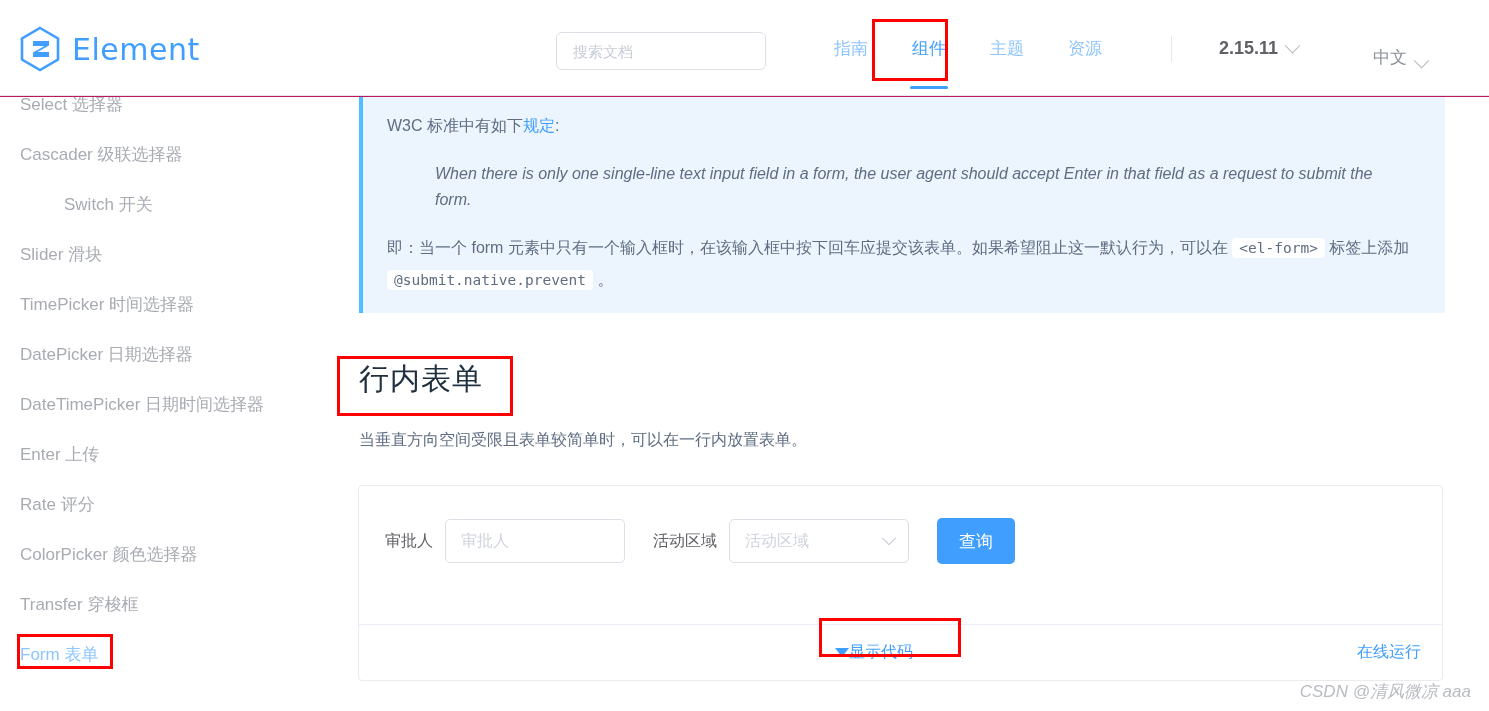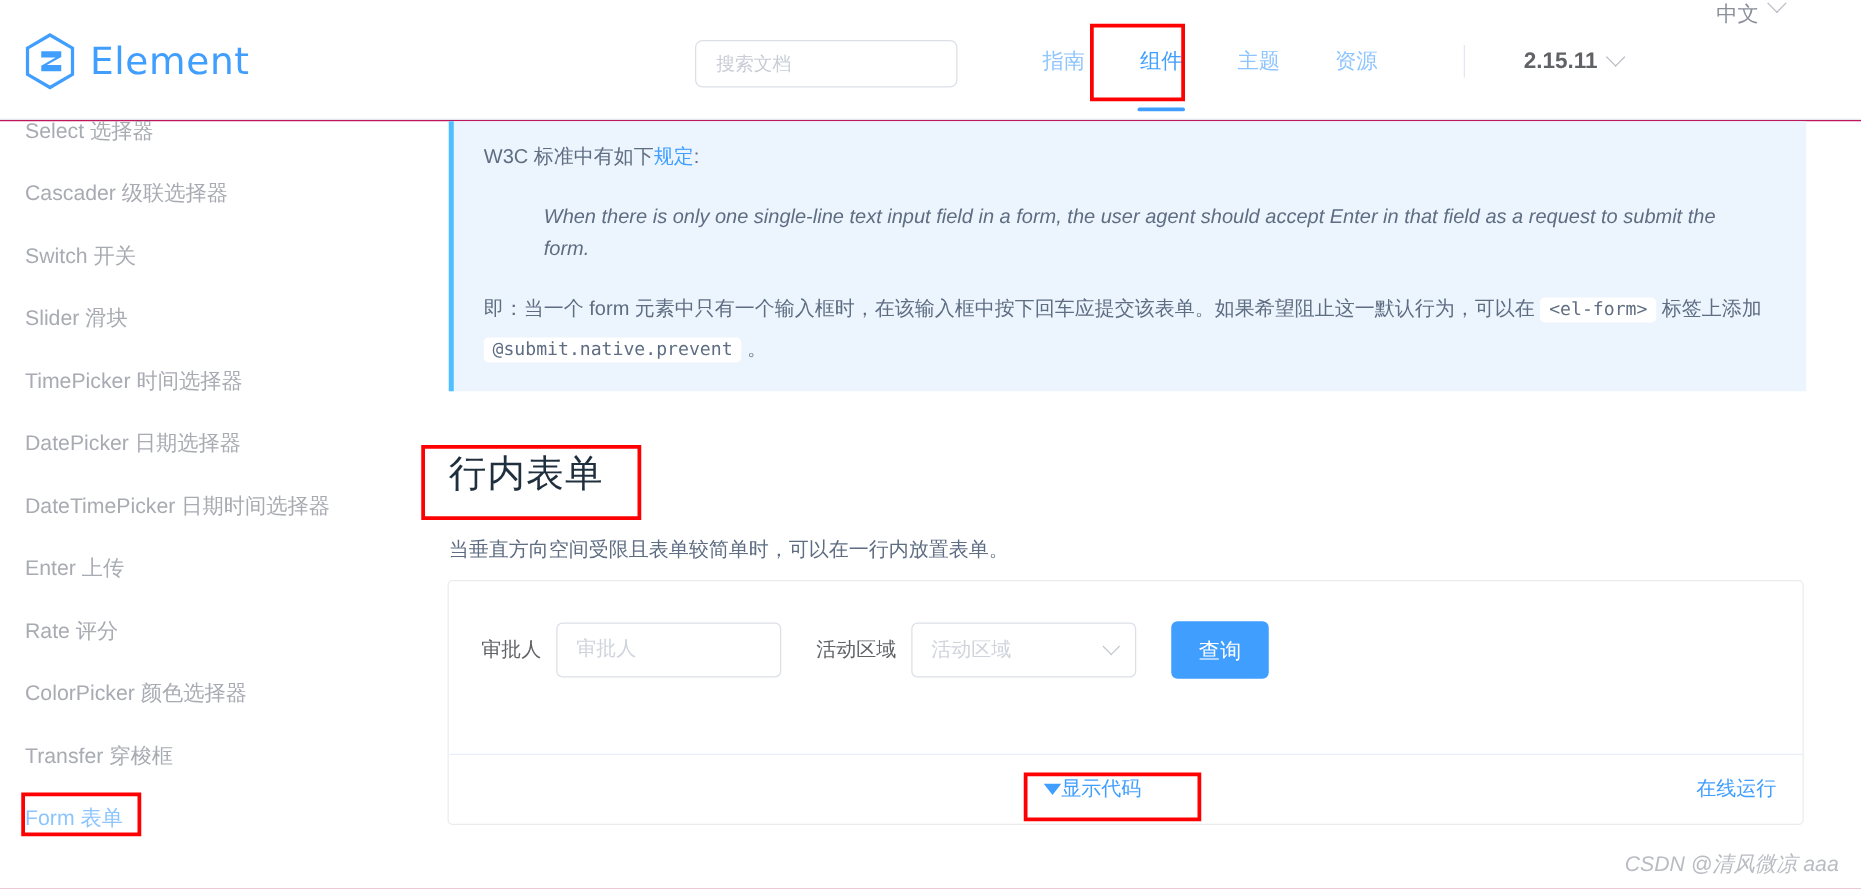--- a/index.html
+++ b/index.html
@@ -59,21 +59,21 @@
     position: absolute; left: 1171px; top: 36px;
     width: 1px; height: 26px; background: #e4e7ed;
   }
   .version-sel {
     position: absolute; left: 1219px; top: 0; height: 96px;
     display: flex; align-items: center; gap: 9px; cursor: pointer; font-weight: bold;
   }
   .version-sel .txt { font-size: 18px; color: #606266; }
   .lang-sel {
     position: absolute; left: 1373px; top: 0; height: 69px;
-    display: flex; align-items: flex-start; gap: 9px; cursor: pointer;
+    display: flex; align-items: flex-end; gap: 9px; cursor: pointer;
   }
   .lang-sel .txt { font-size: 17px; color: #8a8f99; }
   .chev {
     display: inline-block; width: 11px; height: 11px;
     border-right: 1.6px solid #b6bac2; border-bottom: 1.6px solid #b6bac2;
     transform: rotate(45deg) translate(-2px,-2px);
   }
 
   
   .sidebar {
@@ -114,21 +114,21 @@
     position: absolute; left: 19px; top: 262px;
     font-size: 30px; color: #1f2f3d; font-weight: 400; margin: 0;
     letter-spacing: 1px;
   }
   .sec-desc {
     position: absolute; left: 19px; top: 333px;
     font-size: 16px; color: #5e6d82; margin: 0;
   }
 
   .demo-card {
-    position: absolute; left: 18px; top: 367px; width: 1085px;
+    position: absolute; left: 18px; top: 388px; width: 1085px;
     border: 1px solid #ebebeb; border-radius: 4px; background: #fff;
   }
   .demo-body { padding: 32px 26px; height: 138px; }
   .inline-form { display: flex; align-items: center; }
   .fi { display: flex; align-items: center; margin-right: 28px; }
   .fi-label { font-size: 16px; color: #606266; margin-right: 12px; white-space: nowrap; }
   .fi-input {
     width: 180px; height: 44px; border: 1px solid #dcdfe6; border-radius: 5px;
     background: #fff; padding: 0 15px; font-size: 16px; color: #606266;
     outline: none; font-family: "Liberation Sans", sans-serif;
@@ -210,21 +210,21 @@
       <span class="txt">中文</span>
       <span class="chev"></span>
     </div>
   </div>
 
   <div class="redbox" style="left:872px; top:19px; width:76px; height:62px;"></div>
 
   <div class="sidebar">
     <div class="side-item" style="top:-4px;">Select 选择器</div>
     <div class="side-item" style="top:46px;">Cascader 级联选择器</div>
-    <div class="side-item" style="top:96px;">Switch 开关</div>
+    <div class="side-item" style="top:96px;margin-left:44px;">Switch 开关</div>
     <div class="side-item" style="top:146px;">Slider 滑块</div>
     <div class="side-item" style="top:196px;">TimePicker 时间选择器</div>
     <div class="side-item" style="top:246px;">DatePicker 日期选择器</div>
     <div class="side-item" style="top:296px;">DateTimePicker 日期时间选择器</div>
     <div class="side-item" style="top:346px;">Enter 上传</div>
     <div class="side-item" style="top:396px;">Rate 评分</div>
     <div class="side-item" style="top:446px;">ColorPicker 颜色选择器</div>
     <div class="side-item" style="top:496px;">Transfer 穿梭框</div>
     <div class="side-item active" style="top:546px;">Form 表单</div>
   </div>

